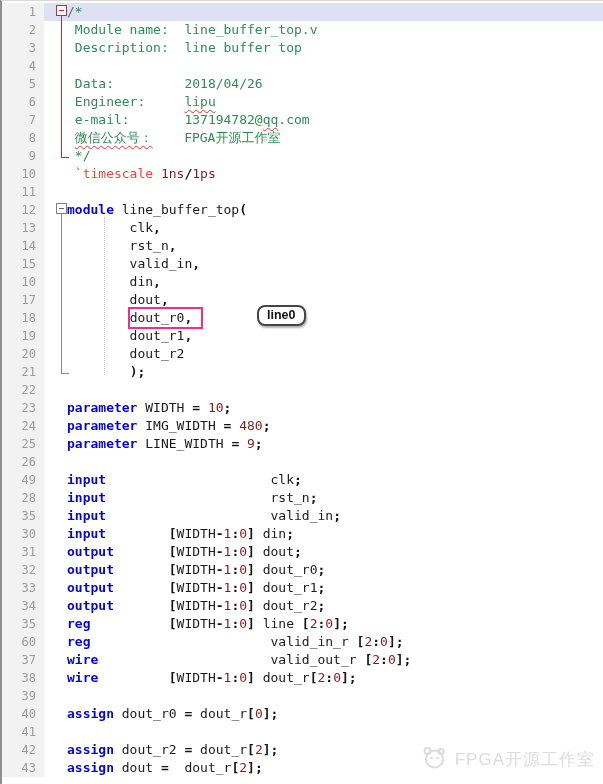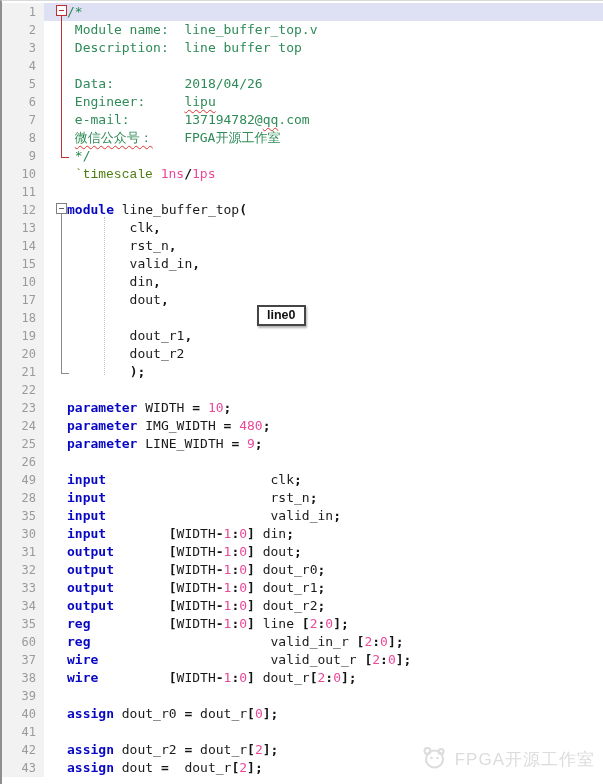--- a/index.html
+++ b/index.html
@@ -17,22 +17,22 @@
     text-align:right; user-select:none;
   }
   .fold{width:22px; flex:none;}
   .code{
     flex:1; white-space:pre; font-size:13px; line-height:18px; color:#1a1a1a;
     padding-left:1px;
   }
   .row.hl .fold,.row.hl .code{background:#dde1f3;}
   .kw{color:#0808c4; font-weight:bold;text-align:right;}
   .cm{color:#2e8b57;}
-  .num{color:#ec4899;}
-  .pp{color:#4d7c0f;font-family:Liberation Mono, monospace;}
+  .num{color:#7f1d1d;}
+  .pp{color:#ef4444;}
   .op{color:#141414; font-weight:bold;}
   .wavy{text-decoration-line:underline; text-decoration-style:wavy;
         text-decoration-color:#e03030; text-decoration-thickness:1px;
         text-underline-offset:3px;}
   .pinkbox{
     display:inline-block; vertical-align:top; line-height:18px;
     padding-right:9px; outline:2px solid #e8308c; outline-offset:0px;
   }
   
   .fold-box{
@@ -51,21 +51,21 @@
     border-left:1px solid #c03030; border-bottom:1px solid #c03030;}
   .fold-elbow.gray{left:59px; top:213px; width:7px; height:159px;
     border-left:1px solid #8a8a8a; border-bottom:1px solid #8a8a8a;}
   .indent-guide{position:absolute; left:102px; top:216px; height:158px; width:0;
     border-left:1px dotted #c4c4c4; z-index:1;}
   .fb-red{left:54px; top:4px;}
   .fb-gray{left:54px; top:202px;}
   
   .tooltip{
     position:absolute; left:255px; top:304px; z-index:5;
-    background:#fff; border:2px solid #454545; border-radius:0;
+    background:#fff; border:2px solid #454545; border-radius:8px;
     padding:1px 8px 2px 8px; font-family:"Liberation Sans","DejaVu Sans",sans-serif;
     font-size:12.5px; font-weight:bold; color:#111;
     box-shadow:1px 2px 2px rgba(0,0,0,0.3);
   }
   
   .watermark{
     position:absolute; right:8px; top:742px; display:flex; align-items:center;
     gap:7px; z-index:4; user-select:none;
   }
   .watermark .wm-text{
@@ -159,20 +159,21 @@
         <span class="code"><span>        din</span><span class="op">,</span></span>
       </div>
       <div class="row">
         <span class="ln">17</span>
         <span class="fold"></span>
         <span class="code"><span>        dout</span><span class="op">,</span></span>
       </div>
       <div class="row">
         <span class="ln">18</span>
         <span class="fold"></span>
+        <span class="code"><span>        </span><span class="pinkbox"><span>dout_r0</span><span class="op">,</span></span></span>
       </div>
       <div class="row">
         <span class="ln">19</span>
         <span class="fold"></span>
         <span class="code"><span>        dout_r1</span><span class="op">,</span></span>
       </div>
       <div class="row">
         <span class="ln">20</span>
         <span class="fold"></span>
         <span class="code"><span>        dout_r2</span></span>

